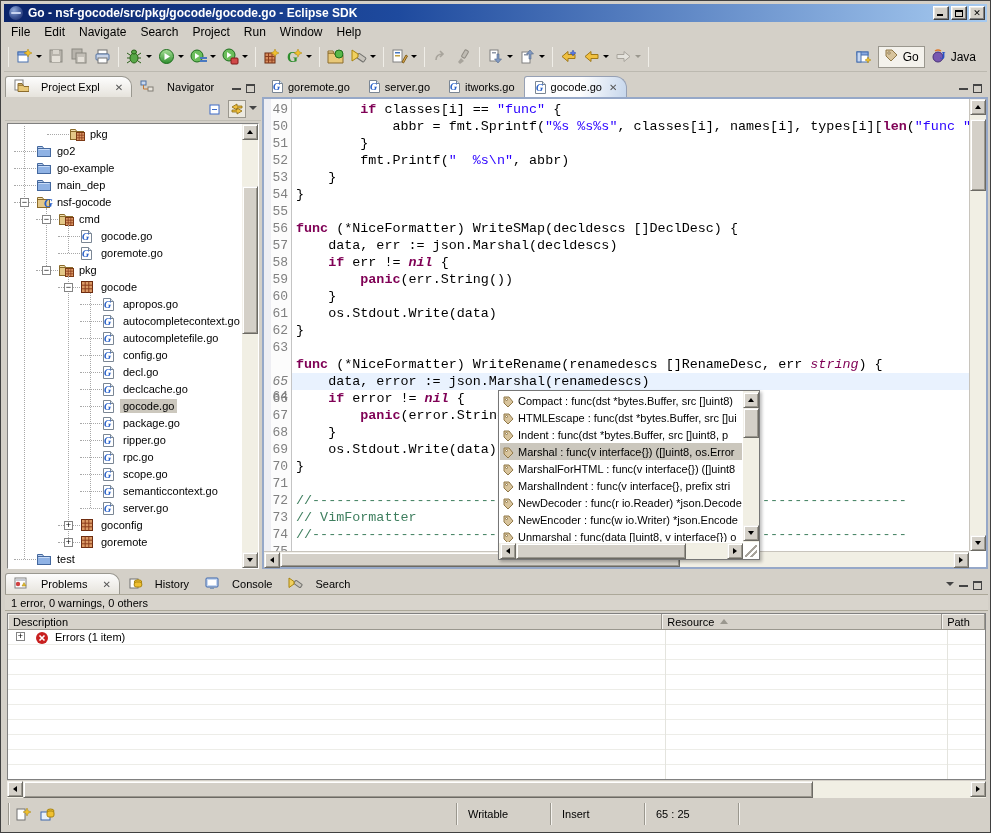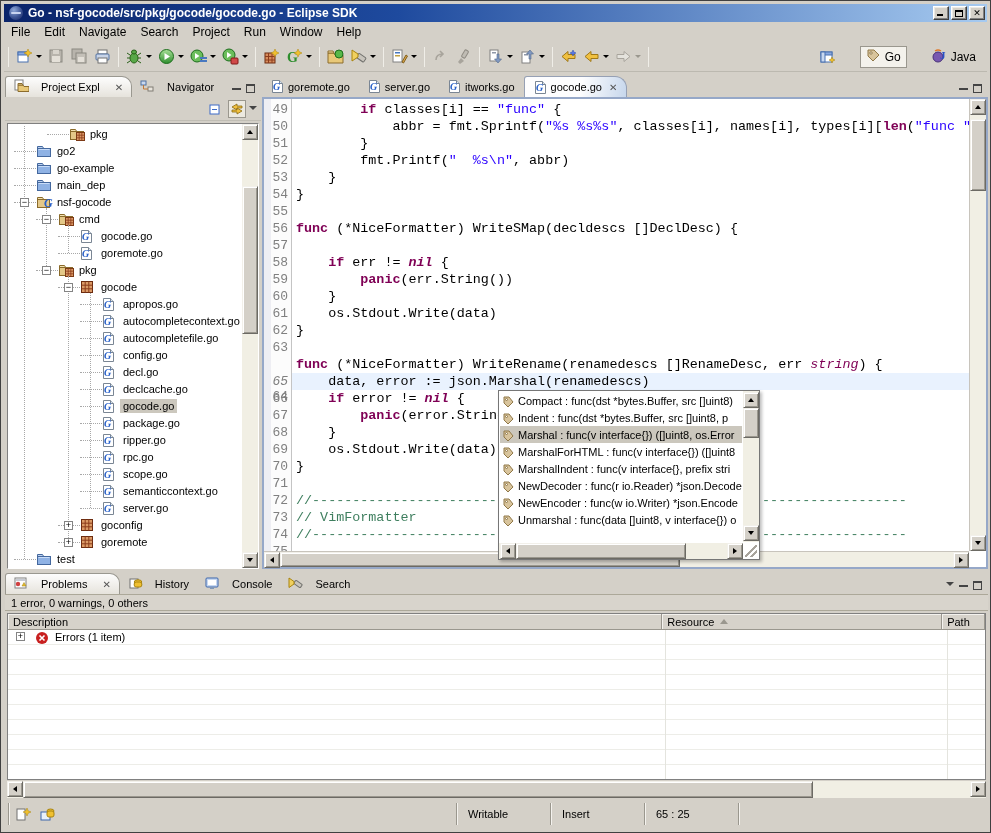--- a/index.html
+++ b/index.html
@@ -18,21 +18,21 @@
 
 .menubar { position:absolute; left:3px; top:21px; right:3px; height:20px; display:flex; align-items:center; font-size:12px; }
 .menu-item { padding:2px 7px; }
 
 .toolbar { position:absolute; left:3px; top:41px; right:3px; height:30px; display:flex; align-items:center; border-bottom:1px solid #BCB9B0; }
 .tb-sep { width:1px; height:20px; background:#9C9A94; border-right:1px solid #F0EEE8; margin:0 4px; }
 .tbtn { height:24px; display:flex; align-items:center; padding:0 3px; }
 .tbtn .svgw { width:17px; height:17px; display:flex; align-items:center; justify-content:center; }
 .dd { width:0; height:0; border-left:3px solid transparent; border-right:3px solid transparent; border-top:3px solid #000; margin-left:3px; }
 .dd.dis { border-top-color:#9a978e; }
-.persp-area { margin-left:auto; display:flex; align-items:center; gap:20px; padding-right:6px; }
+.persp-area { margin-left:auto; display:flex; align-items:center; gap:2px; padding-right:6px; }
 .persp-btn { display:flex; align-items:center; gap:4px; height:22px; padding:0 5px; font-size:12px; }
 .persp-btn.active { background:#F4F2EC; border:1px solid #9A978E; }
 
 .view { position:absolute; background:#D4D0C8; }
 .vtabs { position:relative; height:22px; display:flex; align-items:flex-end; }
 .vtab { display:flex; align-items:center; gap:12px; height:21px; padding:0 8px; font-size:11px; position:relative; }
 .vtab.active { background:linear-gradient(#FDFDFD,#E6E3DC); border:1px solid #9A9890; border-bottom:none; border-radius:3px 10px 0 0; z-index:2; }
 .vtab .closex { color:#555; font-size:10px; margin-left:3px; font-family:"DejaVu Sans",sans-serif; }
 .vtab-rbtns { margin-left:auto; display:flex; align-items:center; gap:5px; padding:0 6px 4px 0; }
 .mini-min { width:9px; height:7px; border-bottom:2px solid #444; margin-bottom:3px;}
@@ -733,20 +733,21 @@
       <div class="gutter-sep"></div>
       <div class="codearea" id="codearea">
           <div class="codeline" style="top: 2px;"><span>        </span><span class="kw">if</span><span> classes[i] == </span><span class="str">"func"</span><span> {</span></div>
           <div class="codeline" style="top: 19px;"><span>            abbr = fmt.Sprintf(</span><span class="str">"%s %s%s"</span><span>, classes[i], names[i], types[i][</span><span class="kw">len</span><span>(</span><span class="str">"func "</span></div>
           <div class="codeline" style="top: 36px;"><span>        }</span></div>
           <div class="codeline" style="top: 53px;"><span>        fmt.Printf(</span><span class="str">"  %s\n"</span><span>, abbr)</span></div>
           <div class="codeline" style="top: 70px;"><span>    }</span></div>
           <div class="codeline" style="top: 87px;"><span>}</span></div>
           <div class="codeline" style="top: 104px;"></div>
           <div class="codeline" style="top: 121px;"><span class="kw">func</span><span> (*NiceFormatter) WriteSMap(decldescs []DeclDesc) {</span></div>
+          <div class="codeline" style="top: 138px;"><span>    data, err := json.Marshal(decldescs)</span></div>
           <div class="codeline" style="top: 155px;"><span>    </span><span class="kw">if</span><span> err != </span><span class="kwi">nil</span><span> {</span></div>
           <div class="codeline" style="top: 172px;"><span>        </span><span class="kw">panic</span><span>(err.String())</span></div>
           <div class="codeline" style="top: 189px;"><span>    }</span></div>
           <div class="codeline" style="top: 206px;"><span>    os.Stdout.Write(data)</span></div>
           <div class="codeline" style="top: 223px;"><span>}</span></div>
           <div class="codeline" style="top: 240px;"></div>
           <div class="codeline" style="top: 257px;"><span class="kw">func</span><span> (*NiceFormatter) WriteRename(renamedescs []RenameDesc, err </span><span class="it">string</span><span>) {</span></div>
           <div class="codeline cur" style="top: 274px;"><span>    data, error := json.Marshal(renamedescs)</span></div>
           <div class="codeline" style="top: 291px;"><span>    </span><span class="kw">if</span><span> error != </span><span class="kwi">nil</span><span> {</span></div>
           <div class="codeline" style="top: 308px;"><span>        </span><span class="kw">panic</span><span>(error.String())</span></div>
@@ -781,20 +782,27 @@
   </div>
 
   <div id="popup">
     <div class="pop-items" id="pop-items">
         <div class="pop-item">
           <span class="tag-ico"><svg width="12" height="14">
               <path d="M2 3 h5 l4 5 -5 5 -4-4z" fill="#D8C49C" stroke="#907848"></path>
               <circle cx="4.5" cy="5.5" r="1" fill="#fff" stroke="#907848"></circle>
             </svg></span>
           <span>Compact : func(dst *bytes.Buffer, src []uint8)</span>
+        </div>
+        <div class="pop-item">
+          <span class="tag-ico"><svg width="12" height="14">
+              <path d="M2 3 h5 l4 5 -5 5 -4-4z" fill="#D8C49C" stroke="#907848"></path>
+              <circle cx="4.5" cy="5.5" r="1" fill="#fff" stroke="#907848"></circle>
+            </svg></span>
+          <span>HTMLEscape : func(dst *bytes.Buffer, src []ui</span>
         </div>
         <div class="pop-item">
           <span class="tag-ico"><svg width="12" height="14">
               <path d="M2 3 h5 l4 5 -5 5 -4-4z" fill="#D8C49C" stroke="#907848"></path>
               <circle cx="4.5" cy="5.5" r="1" fill="#fff" stroke="#907848"></circle>
             </svg></span>
           <span>Indent : func(dst *bytes.Buffer, src []uint8, p</span>
         </div>
         <div class="pop-item selected">
           <span class="tag-ico"><svg width="12" height="14">

